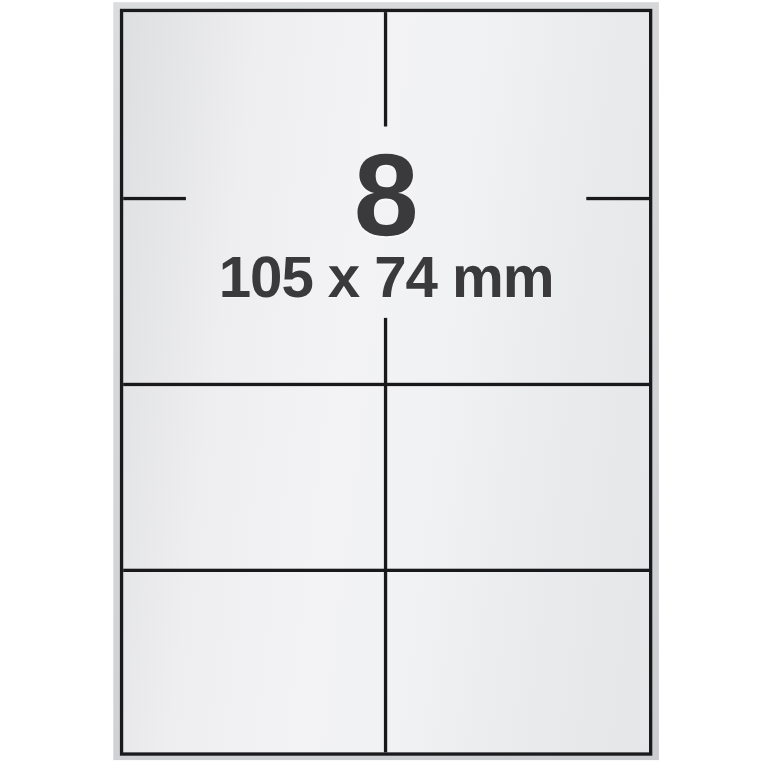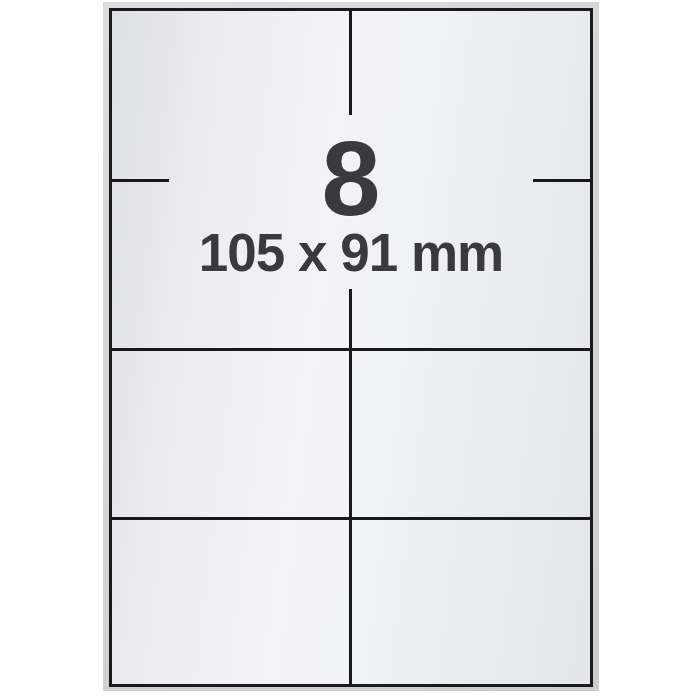--- a/index.html
+++ b/index.html
@@ -112,17 +112,17 @@
   <div class="paper-edge">
     <div class="sheet">
       <div class="sheet-inner">
         <div class="line vline-top"></div>
         <div class="line vline-bottom"></div>
         <div class="line tick-left"></div>
         <div class="line tick-right"></div>
         <div class="line hline-1"></div>
         <div class="line hline-2"></div>
         <div class="count">8</div>
-        <div class="dims">105 x 91 mm</div>
+        <div class="dims">105 x 74 mm</div>
       </div>
     </div>
   </div>
 </div>
 
 </body></html>

